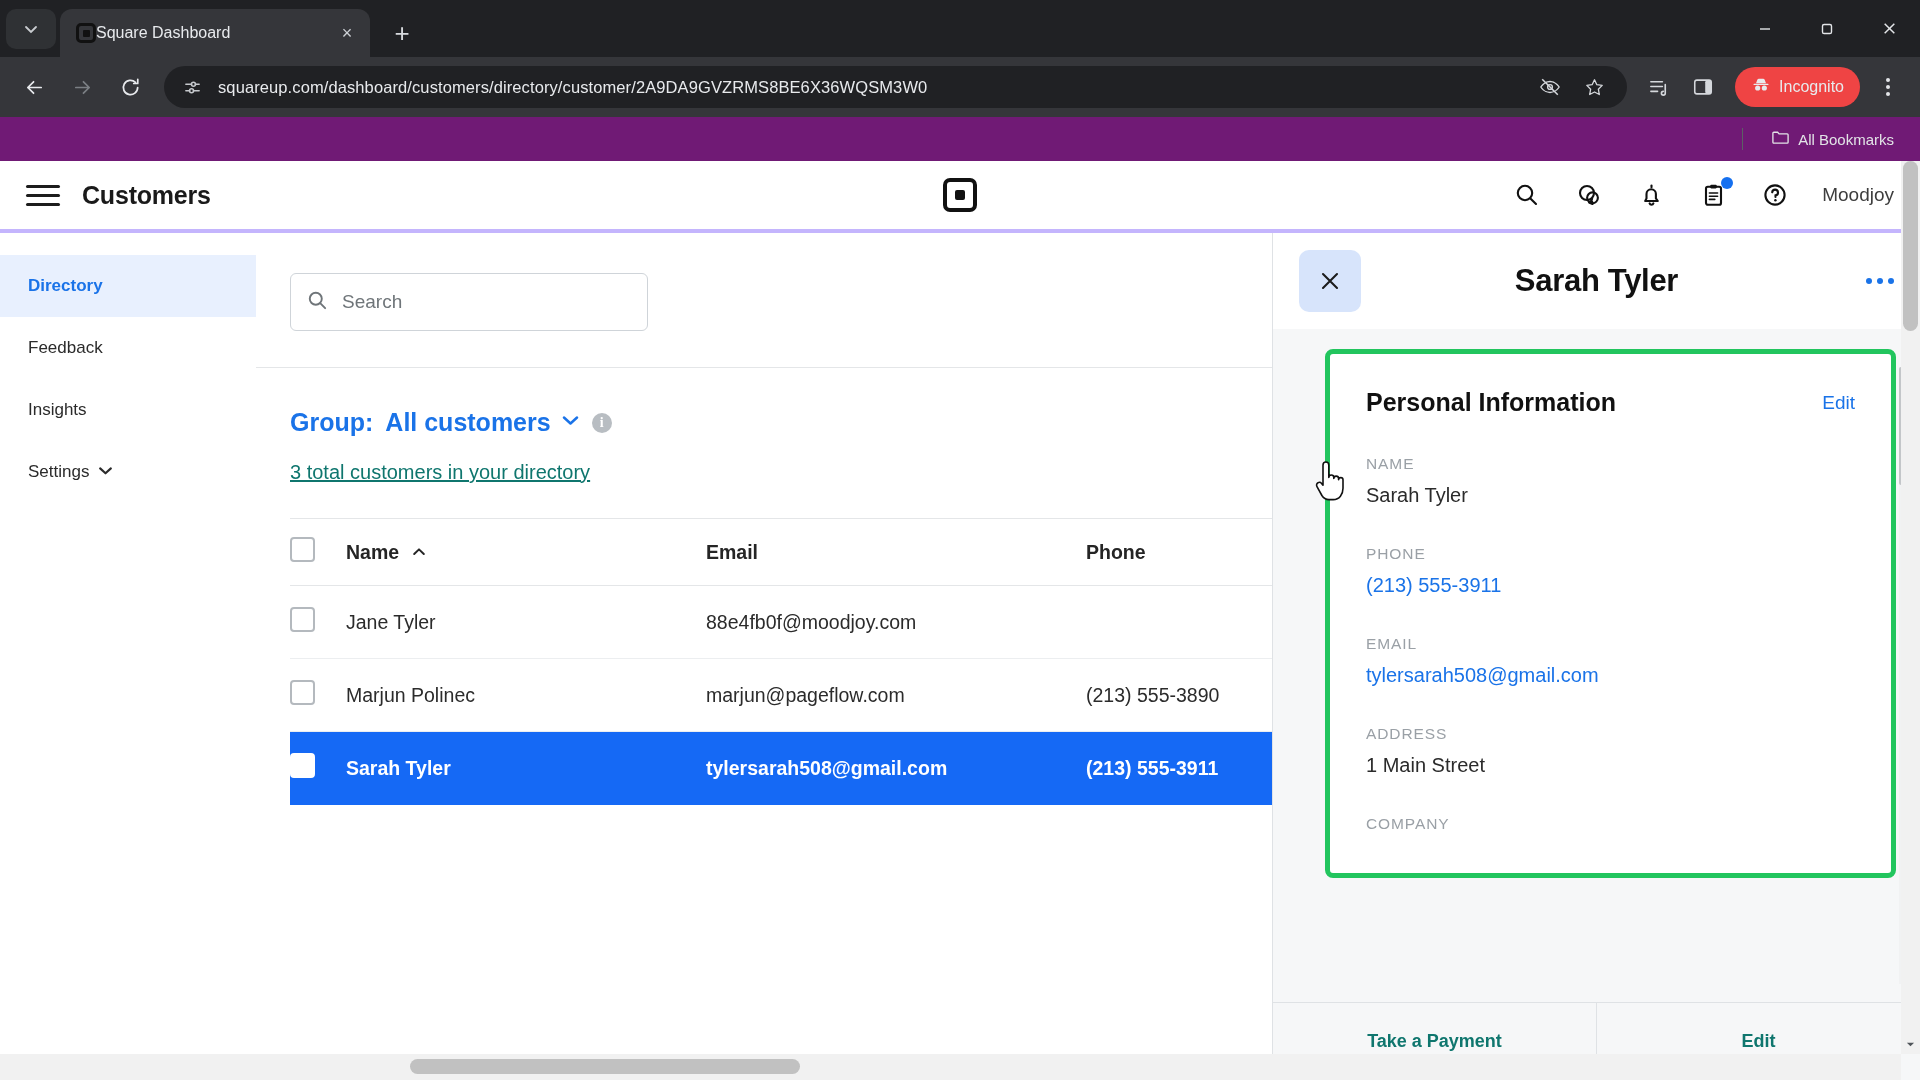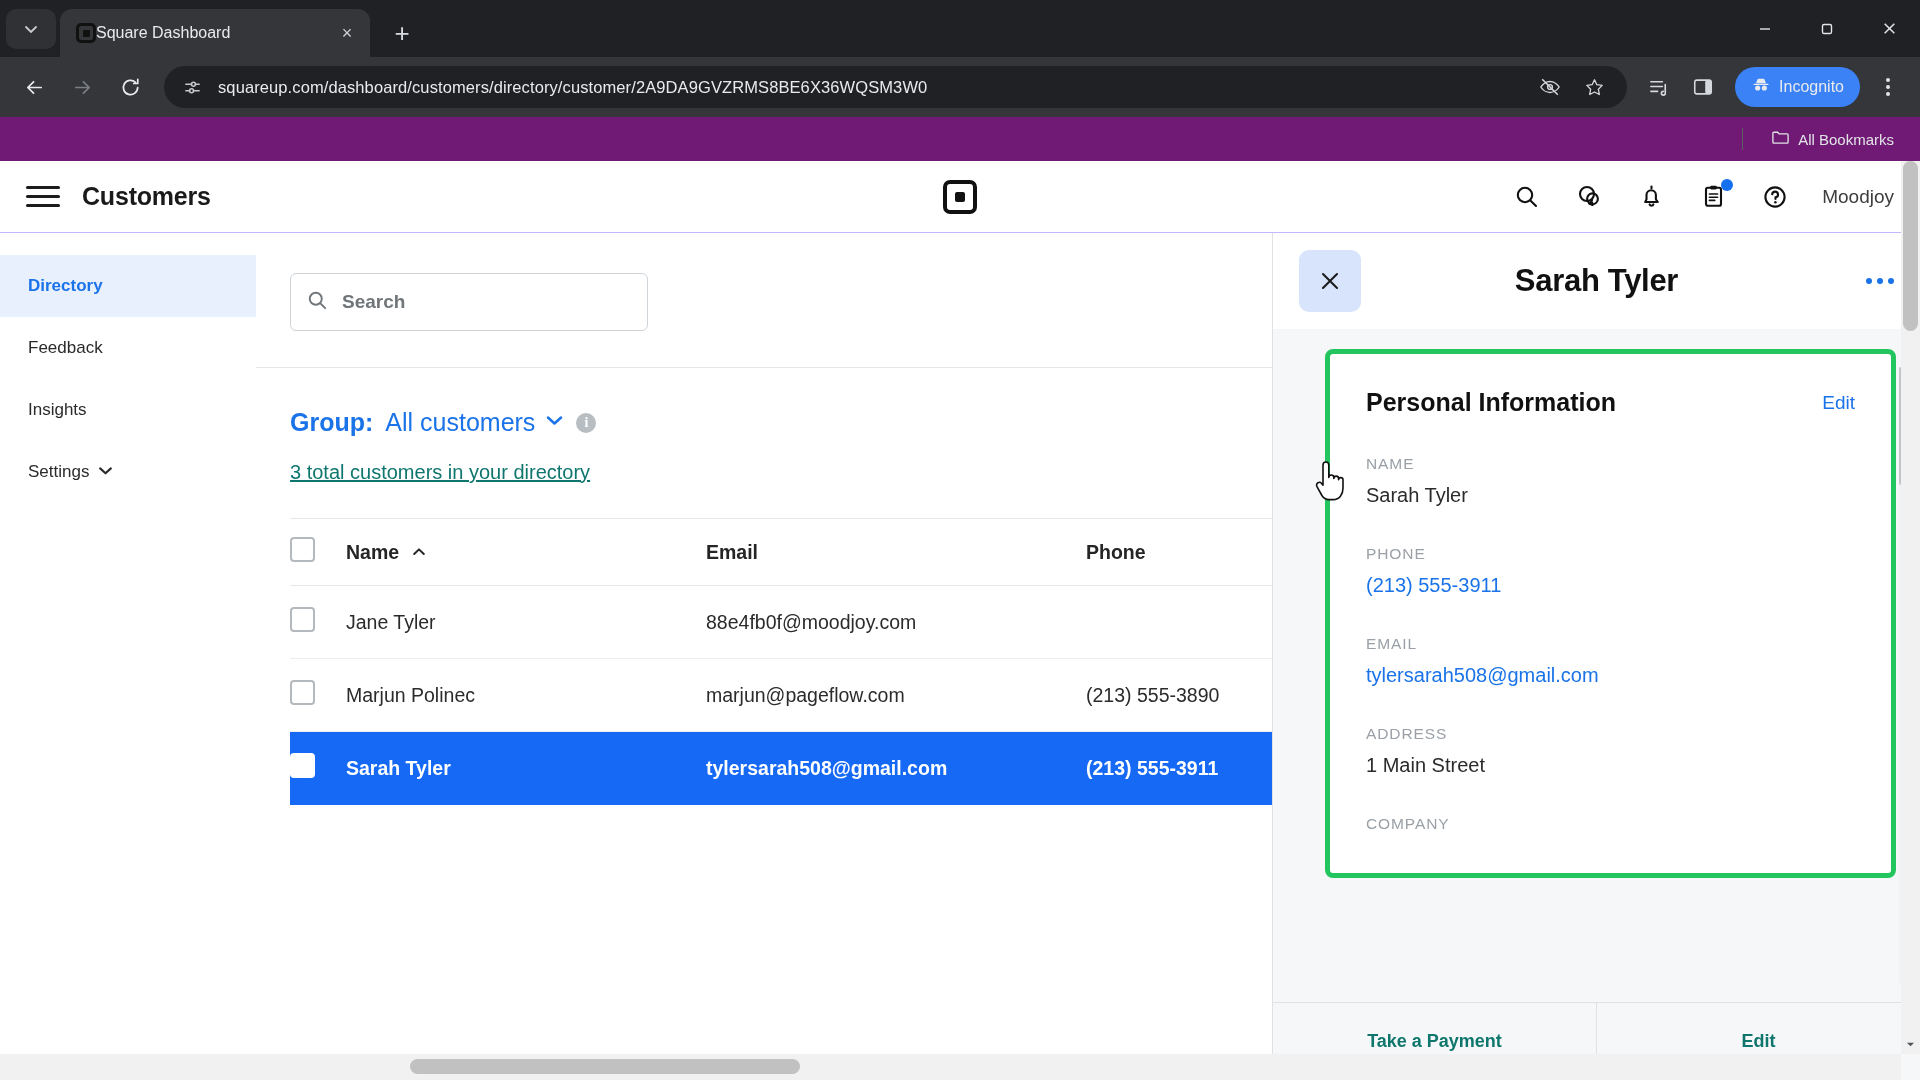--- a/index.html
+++ b/index.html
@@ -57,37 +57,37 @@
     display: flex; align-items: center; padding: 0 14px; gap: 12px; position: relative;
   }
   .omni-icon { width: 28px; height: 28px; border-radius: 50%; display:flex;
     align-items:center; justify-content:center; flex:none; }
   .omni-url { color: #e8eaed; font-size: 16.5px; white-space: nowrap; overflow: hidden;
     flex: 1; letter-spacing: .1px; }
   .omni-right { display:flex; align-items:center; gap: 14px; padding-right: 4px; }
   .tb-icon { width: 30px; height: 30px; display:flex; align-items:center; justify-content:center;
     color:#d5d8dc; }
   .incognito-pill {
-    height: 40px; border-radius: 20px; background: #3b82f6; display:flex; align-items:center;
+    height: 40px; border-radius: 20px; background: #ef4444; display:flex; align-items:center;
     gap: 8px; padding: 0 16px; color:#e8eaed; font-size: 16px; margin-left: 8px;
   }
   .menu-dots { width: 40px; height: 44px; display:flex; flex-direction:column; align-items:center;
     justify-content:center; gap:3px; margin-left: 4px; }
   .menu-dots span { width:4px; height:4px; border-radius:50%; background:#e3e5e8; display:block; }
 
   .bookmarkbar { height: 44px; background: #701a75; display:flex; align-items:center;
     justify-content: flex-end; padding-right: 18px; gap: 12px; flex: none; color:#e2e4e7; font-size: 15px; }
   .bm-sep { width:1px; height:22px; background:#5c6064; margin-right: 8px; }
   .bm-item { display:flex; align-items:center; gap:8px; padding: 6px 8px; border-radius: 6px; }
 
   
   .page { flex: 1; background: #fff; position: relative; overflow: hidden; display:flex; flex-direction:column; }
 
   .app-header {
-    height: 72px; border-bottom: 1px solid #c4b5fd; display:flex; align-items:center;
+    height: 72px; border-bottom: 4px solid #c4b5fd; display:flex; align-items:center;
     padding: 0 26px; flex: none; background:#fff; position: relative;
   }
   .hamburger { width: 34px; display:flex; flex-direction:column; gap:6px; cursor:pointer; }
   .hamburger span { display:block; height:3px; background:#1c1c1c; border-radius:2px; }
   .app-title { font-size: 25px; font-weight: 700; color:#1a1a1a; margin-left: 22px; letter-spacing:-.2px; }
   .square-logo {
     position:absolute; left: 50%; transform: translateX(-50%);
     width: 34px; height: 34px; border: 4px solid #111; border-radius: 7px;
     display:flex; align-items:center; justify-content:center;
   }
@@ -105,31 +105,31 @@
   .sidebar { width: 256px; flex: none; padding-top: 22px; background:#fff; }
   .side-item {
     height: 62px; display:flex; align-items:center; padding-left: 28px;
     font-size: 17px; color:#2b2b2b; font-weight: 400;
   }
   .side-item.active { background:#e8f0fe; color:#1a73e8; font-weight: 700; }
   .side-item .chev { margin-left: 9px; font-size: 14px; }
 
   
   .content { flex: 1; padding: 40px 0 0 0; min-width: 0; position: relative; }
-  .search-wrap { padding: 0 40px 0 34px; font-weight: bold; }
+  .search-wrap { padding: 0 40px 0 34px; }
   .searchbox {
     width: 358px; height: 58px; border:1px solid #cfd4d9; border-radius: 6px;
     display:flex; align-items:center; padding: 0 16px; gap: 14px;
   }
   .searchbox .ph { color:#6f7579; font-size: 19px; }
   .divider { height:1px; background:#e4e6e8; margin: 36px 0 0 0; }
 
   .group-row { display:flex; align-items:center; gap: 12px; padding: 40px 0 0 34px; }
   .group-lbl { font-size: 25px; font-weight: 700; color:#1a73e8; }
-  .group-val { font-size: 25px; color:#1a73e8; font-weight: 400; }
+  .group-val { font-size: 25px; color:#1a73e8; font-weight: 700; }
   .group-chev { color:#1a73e8; font-size: 19px; margin-left: -2px; }
   .info-i { width: 20px; height: 20px; border-radius:50%; background:#b8bdc2; color:#fff;
     font-size: 14px; font-weight:700; display:flex; align-items:center; justify-content:center;
     font-family: "Liberation Serif", serif; }
   .total-line { padding: 24px 0 0 34px; font-size: 20px; color:#0f766e;text-decoration:underline; }
 
   table.cust { width: calc(100% - 34px); margin-left: 34px; border-collapse: collapse; margin-top: 34px; }
   table.cust th {
     text-align:left; font-size: 19.5px; font-weight:700; color:#252525;
     padding: 18px 0; border-bottom: 1px solid #e4e6e8; border-top: 1px solid #e4e6e8;

